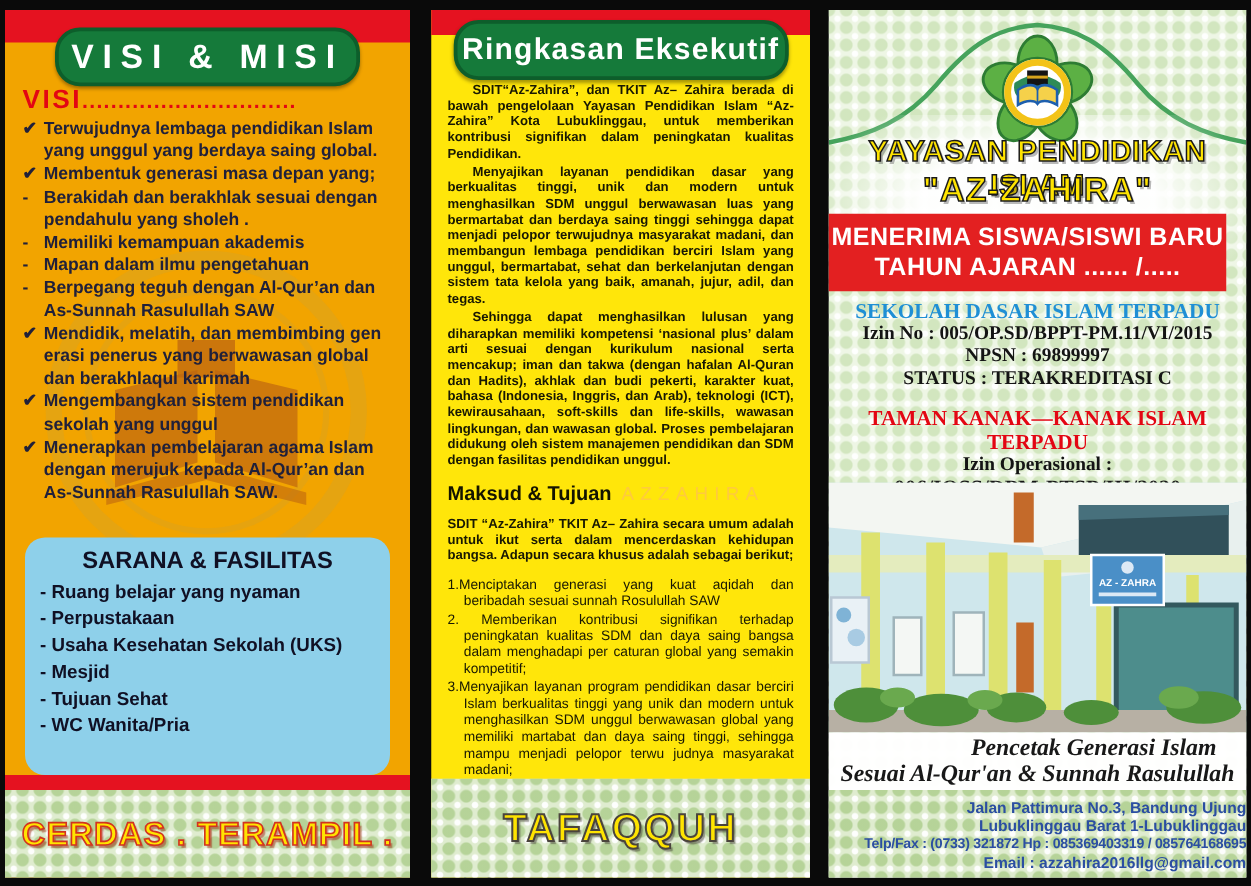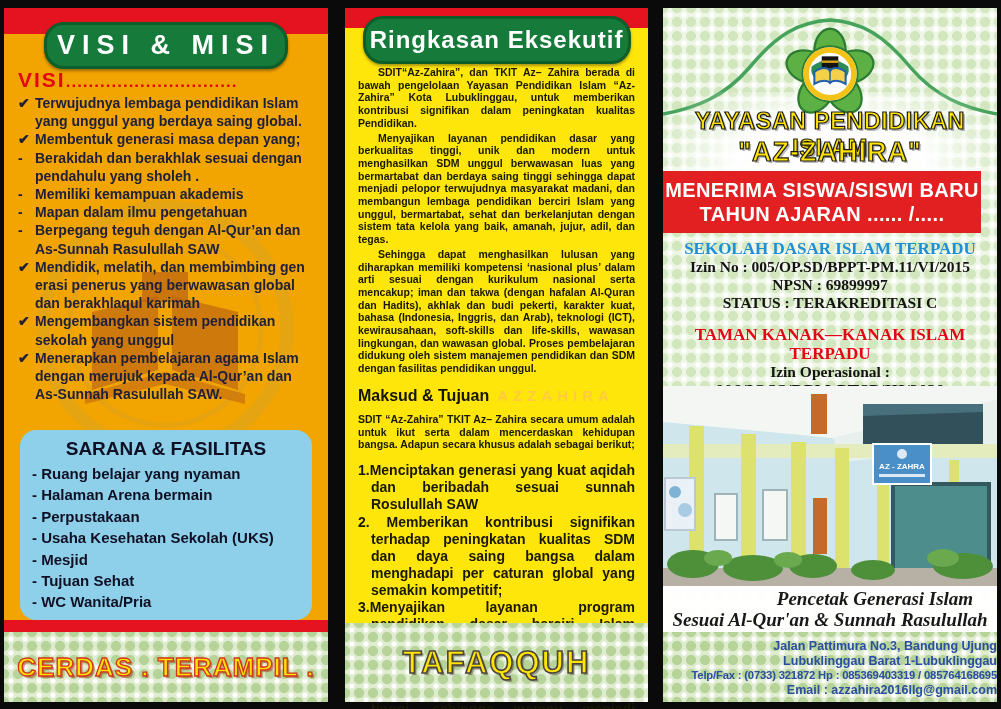--- a/index.html
+++ b/index.html
@@ -61,22 +61,22 @@
     font-family:"Liberation Sans",sans-serif;
   }
   
   .p-mid{left:345px;width:303px;background:#ffe60a;}
   .p-mid .redstrip-top{position:absolute;top:0;left:0;right:0;height:20px;background:#e51220;}
   .p-mid .footer-band{position:absolute;top:615px;left:0;right:0;height:79px;}
   .mid-body{position:absolute;top:58px;left:13px;right:13px;color:#181803;}
   .mid-body p{margin:0 0 2px 0;font-size:10.5px;font-weight:bold;line-height:1.21;text-align:justify;text-indent:20px;}
   .mid-body p.noindent{text-indent:0;}
   .mid-sub{font-size:16px;font-weight:bold;margin:12px 0 8px 0;color:#141400;}
-  .wmark{font-size:15px;letter-spacing:5px;color:rgba(255,160,140,.4);font-weight:bold;margin-left:8px;}
-  .goal{font-size:14px;font-weight:bold;line-height:1.21;text-align:justify;padding-left:13px;text-indent:-13px;margin:0 0 1px 0;}
+  .wmark{font-size:15px;letter-spacing:5px;color:rgba(255,160,140,.4);font-weight:normal;margin-left:8px;}
+  .goal{font-size:11px;font-weight:normal;line-height:1.21;text-align:justify;padding-left:13px;text-indent:-13px;margin:0 0 1px 0;}
   .motto2{
     text-align:center;font-weight:bold;font-size:31px;letter-spacing:2px;
     line-height:79px;color:#ffe400;
     -webkit-text-stroke:1.6px #4a443c;
     text-shadow:2px 2px 1px rgba(60,55,45,.5);
   }
   
   .p-right{left:663px;width:334px;}
   .dome{position:absolute;top:0;left:0;}
   .white-fade{position:absolute;top:84px;left:0;right:0;height:160px;
@@ -161,21 +161,20 @@
       </div>
     <div class="li">
         <span class="blt">✔</span>
         <span>Menerapkan  pembelajaran agama Islam dengan merujuk kepada Al-Qur’an dan As-Sunnah Rasulullah SAW.</span>
       </div>
   </div>
 
   <div class="sarana-box">
     <div class="sarana-title">SARANA &amp; FASILITAS</div>
     <div class="sarana-item">- Ruang belajar yang nyaman</div>
-    <div class="sarana-item">- Halaman Arena bermain</div>
     <div class="sarana-item">- Perpustakaan</div>
     <div class="sarana-item">- Usaha Kesehatan Sekolah (UKS)</div>
     <div class="sarana-item">- Mesjid</div>
     <div class="sarana-item">- Tujuan  Sehat</div>
     <div class="sarana-item">- WC  Wanita/Pria</div>
   </div>
 
   <div class="redstrip-bot"></div>
   <div class="footer-band pat">
     <div class="motto">CERDAS . TERAMPIL . MANDIRI</div>

